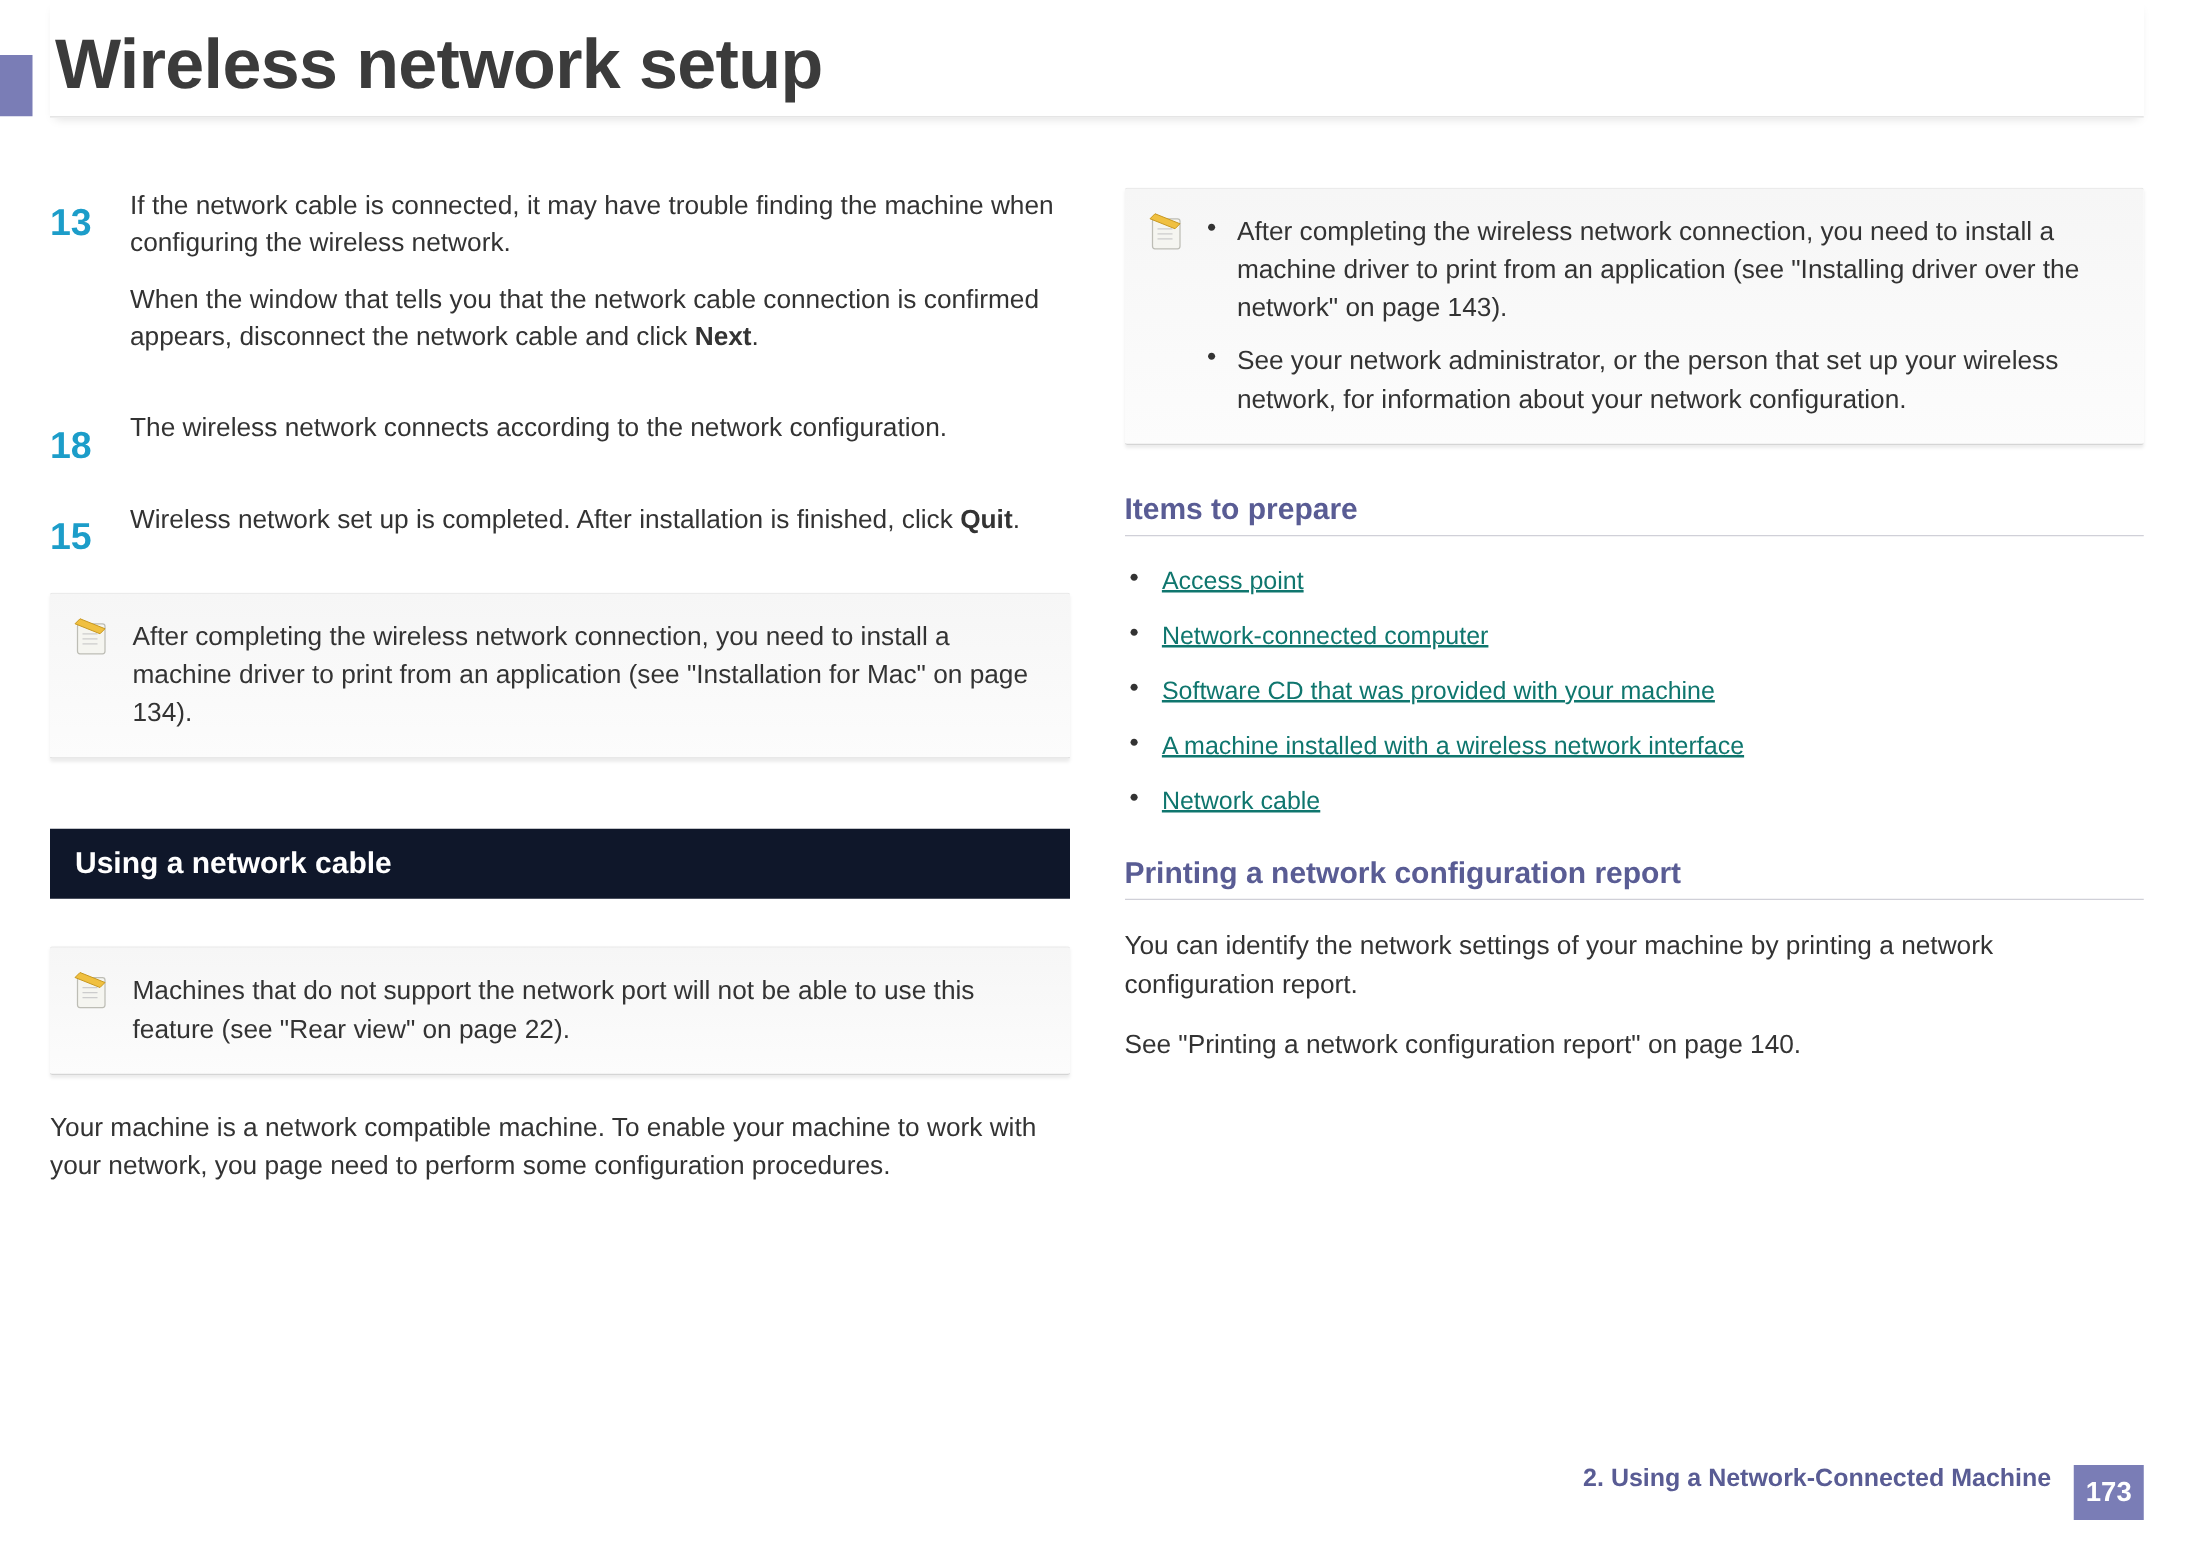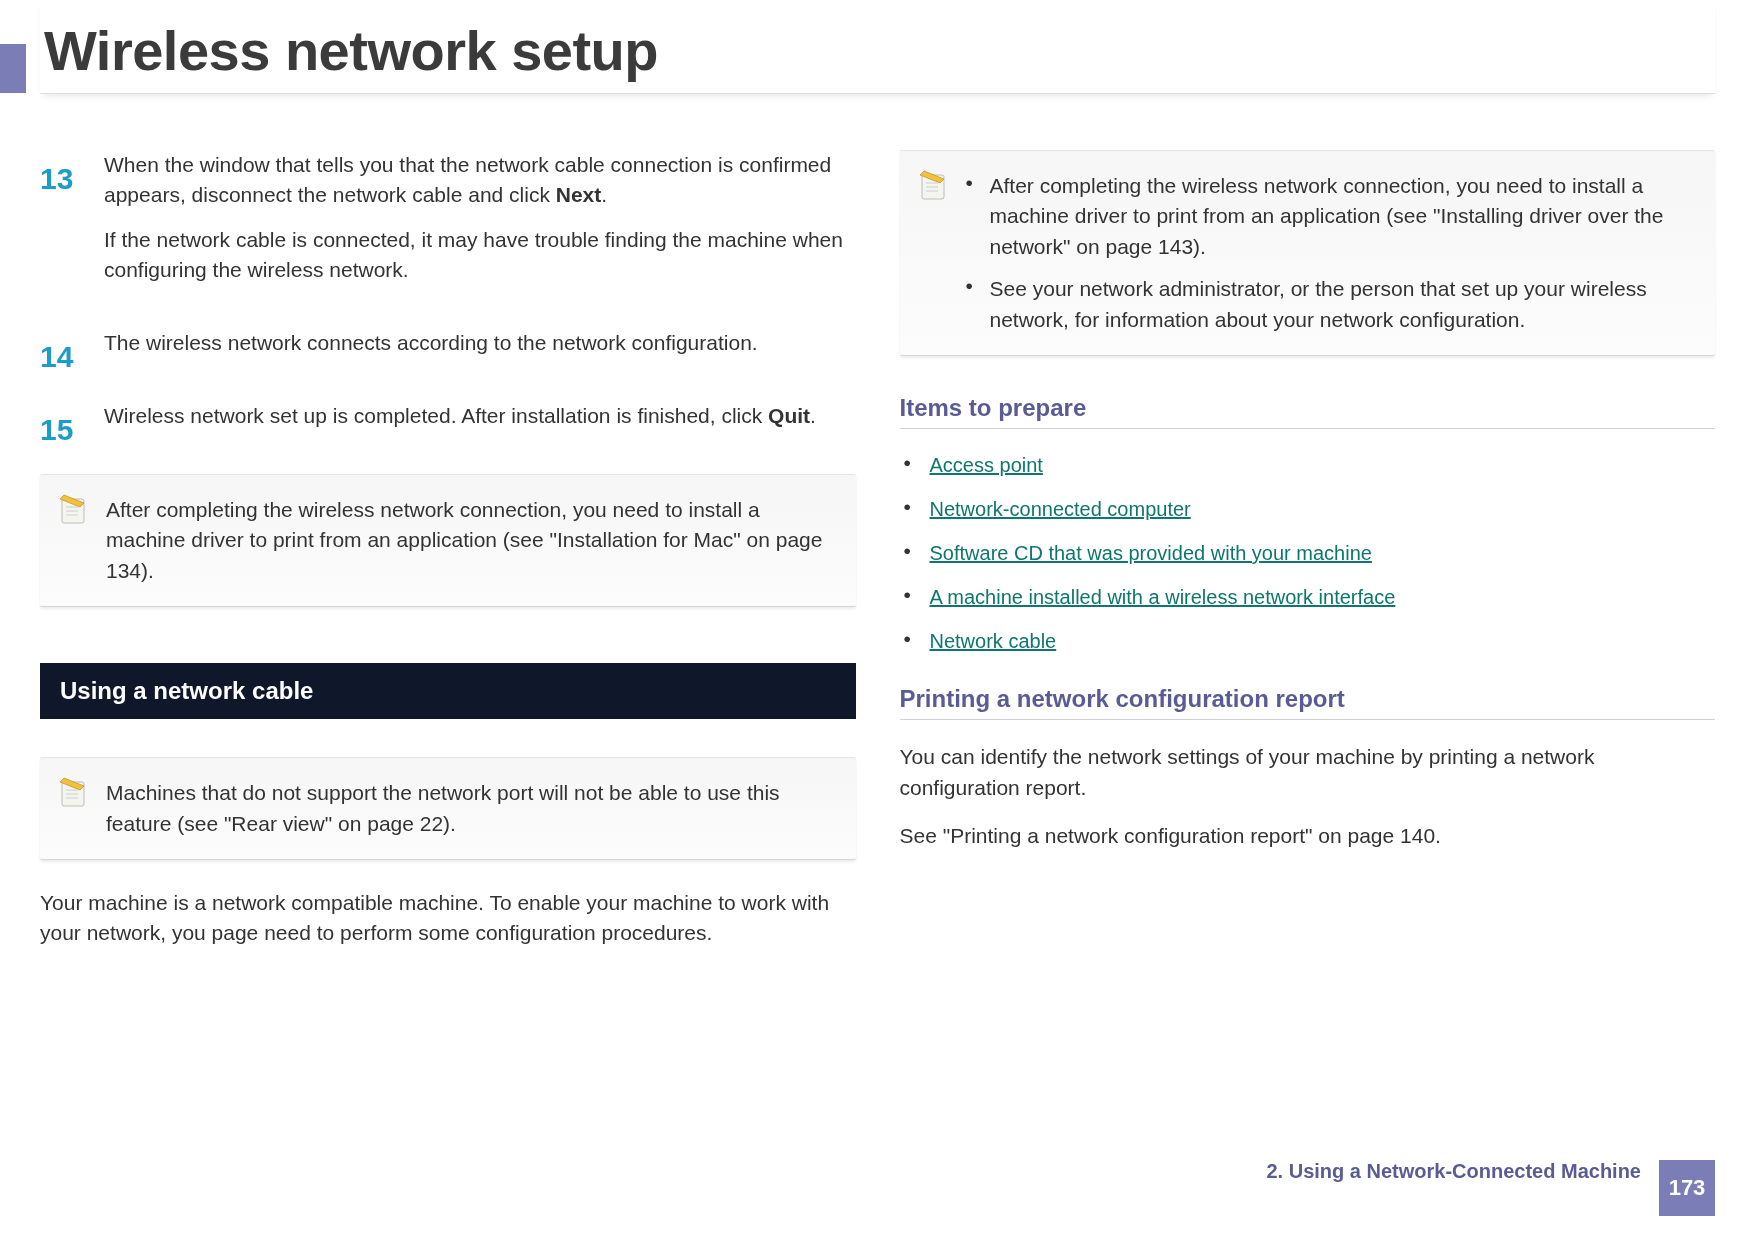--- a/index.html
+++ b/index.html
@@ -165,21 +165,21 @@
     font-size: 20px;
     font-weight: 700;
     color: #595c94;
   }
   .footer-page {
     background: #7a7db6;
     color: #fff;
     font-size: 22px;
     font-weight: 700;
     width: 56px;
-    height: 56px;
+    height: 44px;
     display: flex;
     align-items: center;
     justify-content: center;
   }
 </style>
 </head>
 <body>
 
 <div class="page">
   <div class="title-bar">
@@ -187,27 +187,27 @@
     <h1 class="page-title">Wireless network setup</h1>
   </div>
 
   <div class="columns">
 
     <div class="col">
 
       <div class="step">
         <div class="step-num">13</div>
         <div class="step-body">
+          <p>If the network cable is connected, it may have trouble finding the machine when configuring the wireless network.</p>
           <p>When the window that tells you that the network cable connection is confirmed appears, disconnect the network cable and click <b>Next</b>.</p>
-          <p>If the network cable is connected, it may have trouble finding the machine when configuring the wireless network.</p>
         </div>
       </div>
 
       <div class="step">
-        <div class="step-num">14</div>
+        <div class="step-num">18</div>
         <div class="step-body">
           <p>The wireless network connects according to the network configuration.</p>
         </div>
       </div>
 
       <div class="step">
         <div class="step-num">15</div>
         <div class="step-body">
           <p>Wireless network set up is completed. After installation is finished, click <b>Quit</b>.</p>
         </div>

